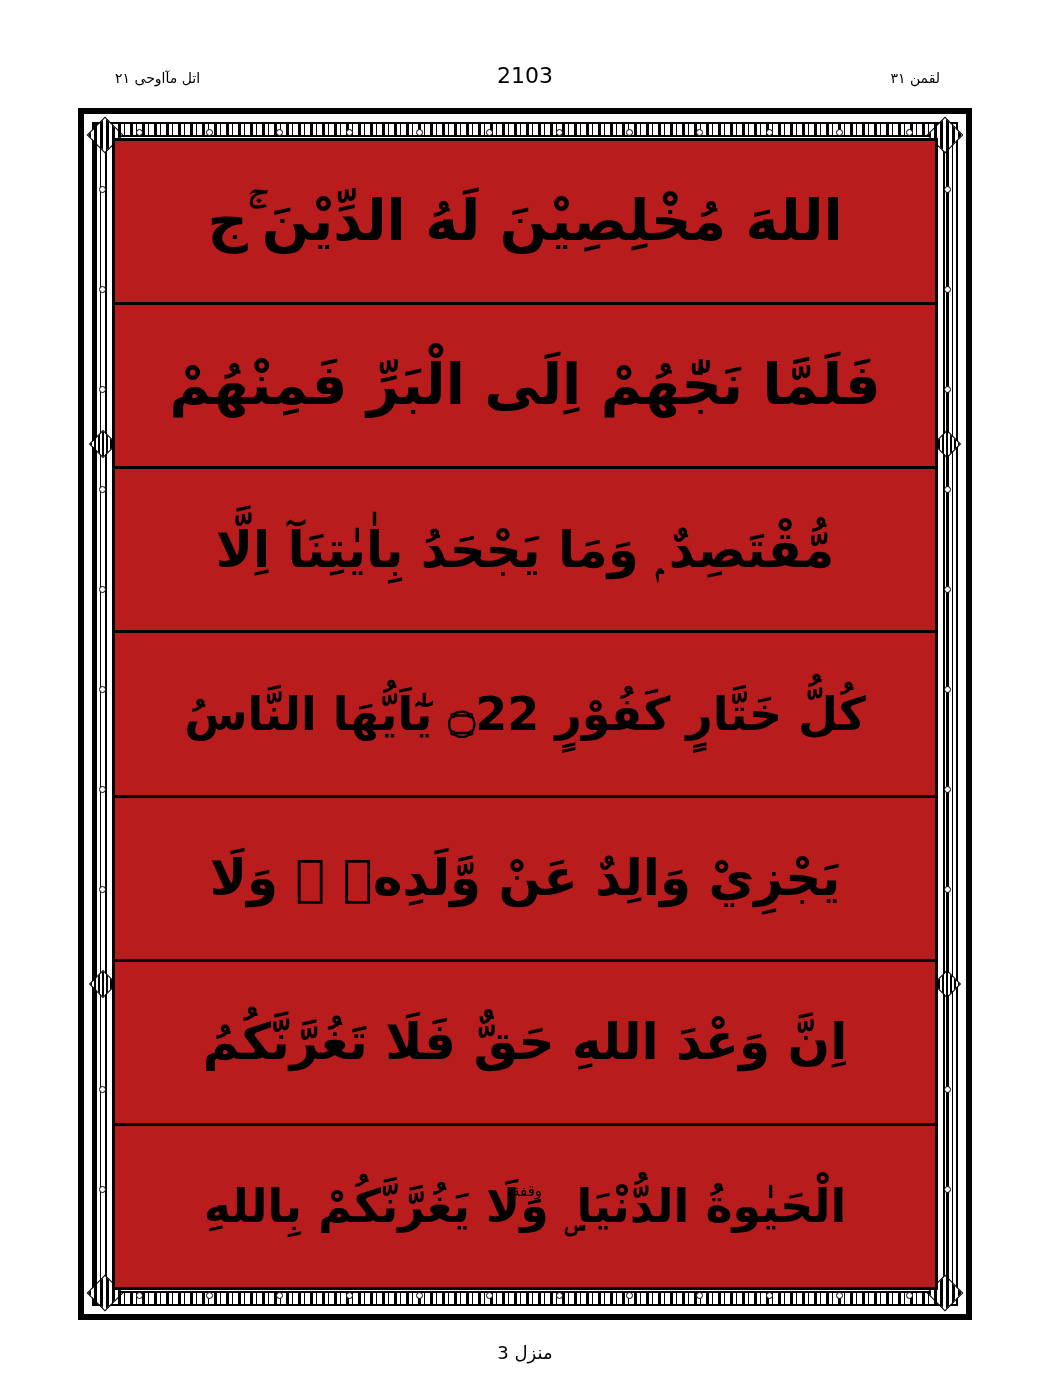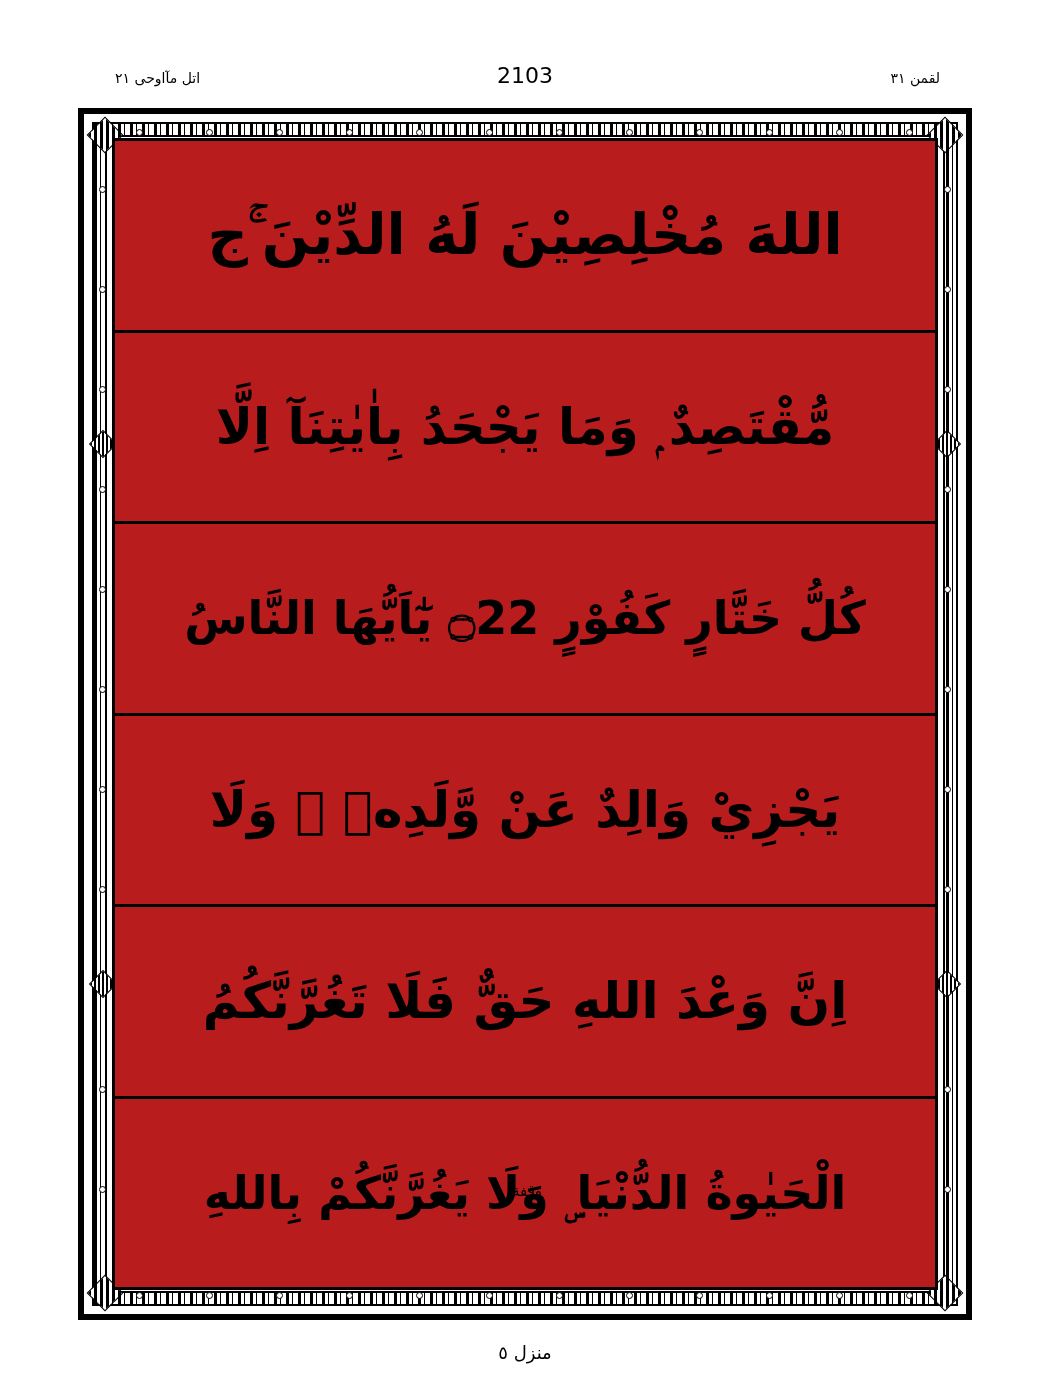--- a/index.html
+++ b/index.html
@@ -246,35 +246,38 @@
     <div class="side-diamond" style="left:9px;top:860px;"></div>
     <div class="side-diamond" style="right:9px;top:320px;"></div>
     <div class="side-diamond" style="right:9px;top:860px;"></div>
   </div>
 
   <div class="text-block">
     <div class="aya-line">
       <span class="aya-text">اللهَ مُخْلِصِيْنَ لَهُ الدِّيْنَ ۚج</span>
     </div>
     <div class="aya-line">
+      <span class="aya-text">فَلَمَّا نَجّٰهُمْ اِلَى الْبَرِّ فَمِنْهُمْ</span>
+    </div>
+    <div class="aya-line">
       <span class="aya-text sm">مُّقْتَصِدٌ ۭ وَمَا يَجْحَدُ بِاٰيٰتِنَآ اِلَّا</span>
     </div>
     <div class="aya-line">
       <span class="aya-text xs">كُلُّ خَتَّارٍ كَفُوْرٍ ۝22 يٰٓاَيُّهَا النَّاسُ</span>
     </div>
     <div class="aya-line">
       <span class="aya-text sm">يَجْزِيْ وَالِدٌ عَنْ وَّلَدِهٖ ۛ وَلَا</span>
     </div>
     <div class="aya-line">
       <span class="aya-text sm">اِنَّ وَعْدَ اللهِ حَقٌّ فَلَا تَغُرَّنَّكُمُ</span>
     </div>
     <div class="aya-line">
       <span class="aya-text xs">الْحَيٰوةُ الدُّنْيَا ۣ وَلَا يَغُرَّنَّكُمْ بِاللهِ</span>
     </div>
   </div>
 
   <div class="waqf-note waqf-pos">وقفة</div>
 
   <div class="footer">
-    <span>منزل ٥</span>
+    <span>منزل 3</span>
   </div>
 
 </div>
 
 </body></html>

